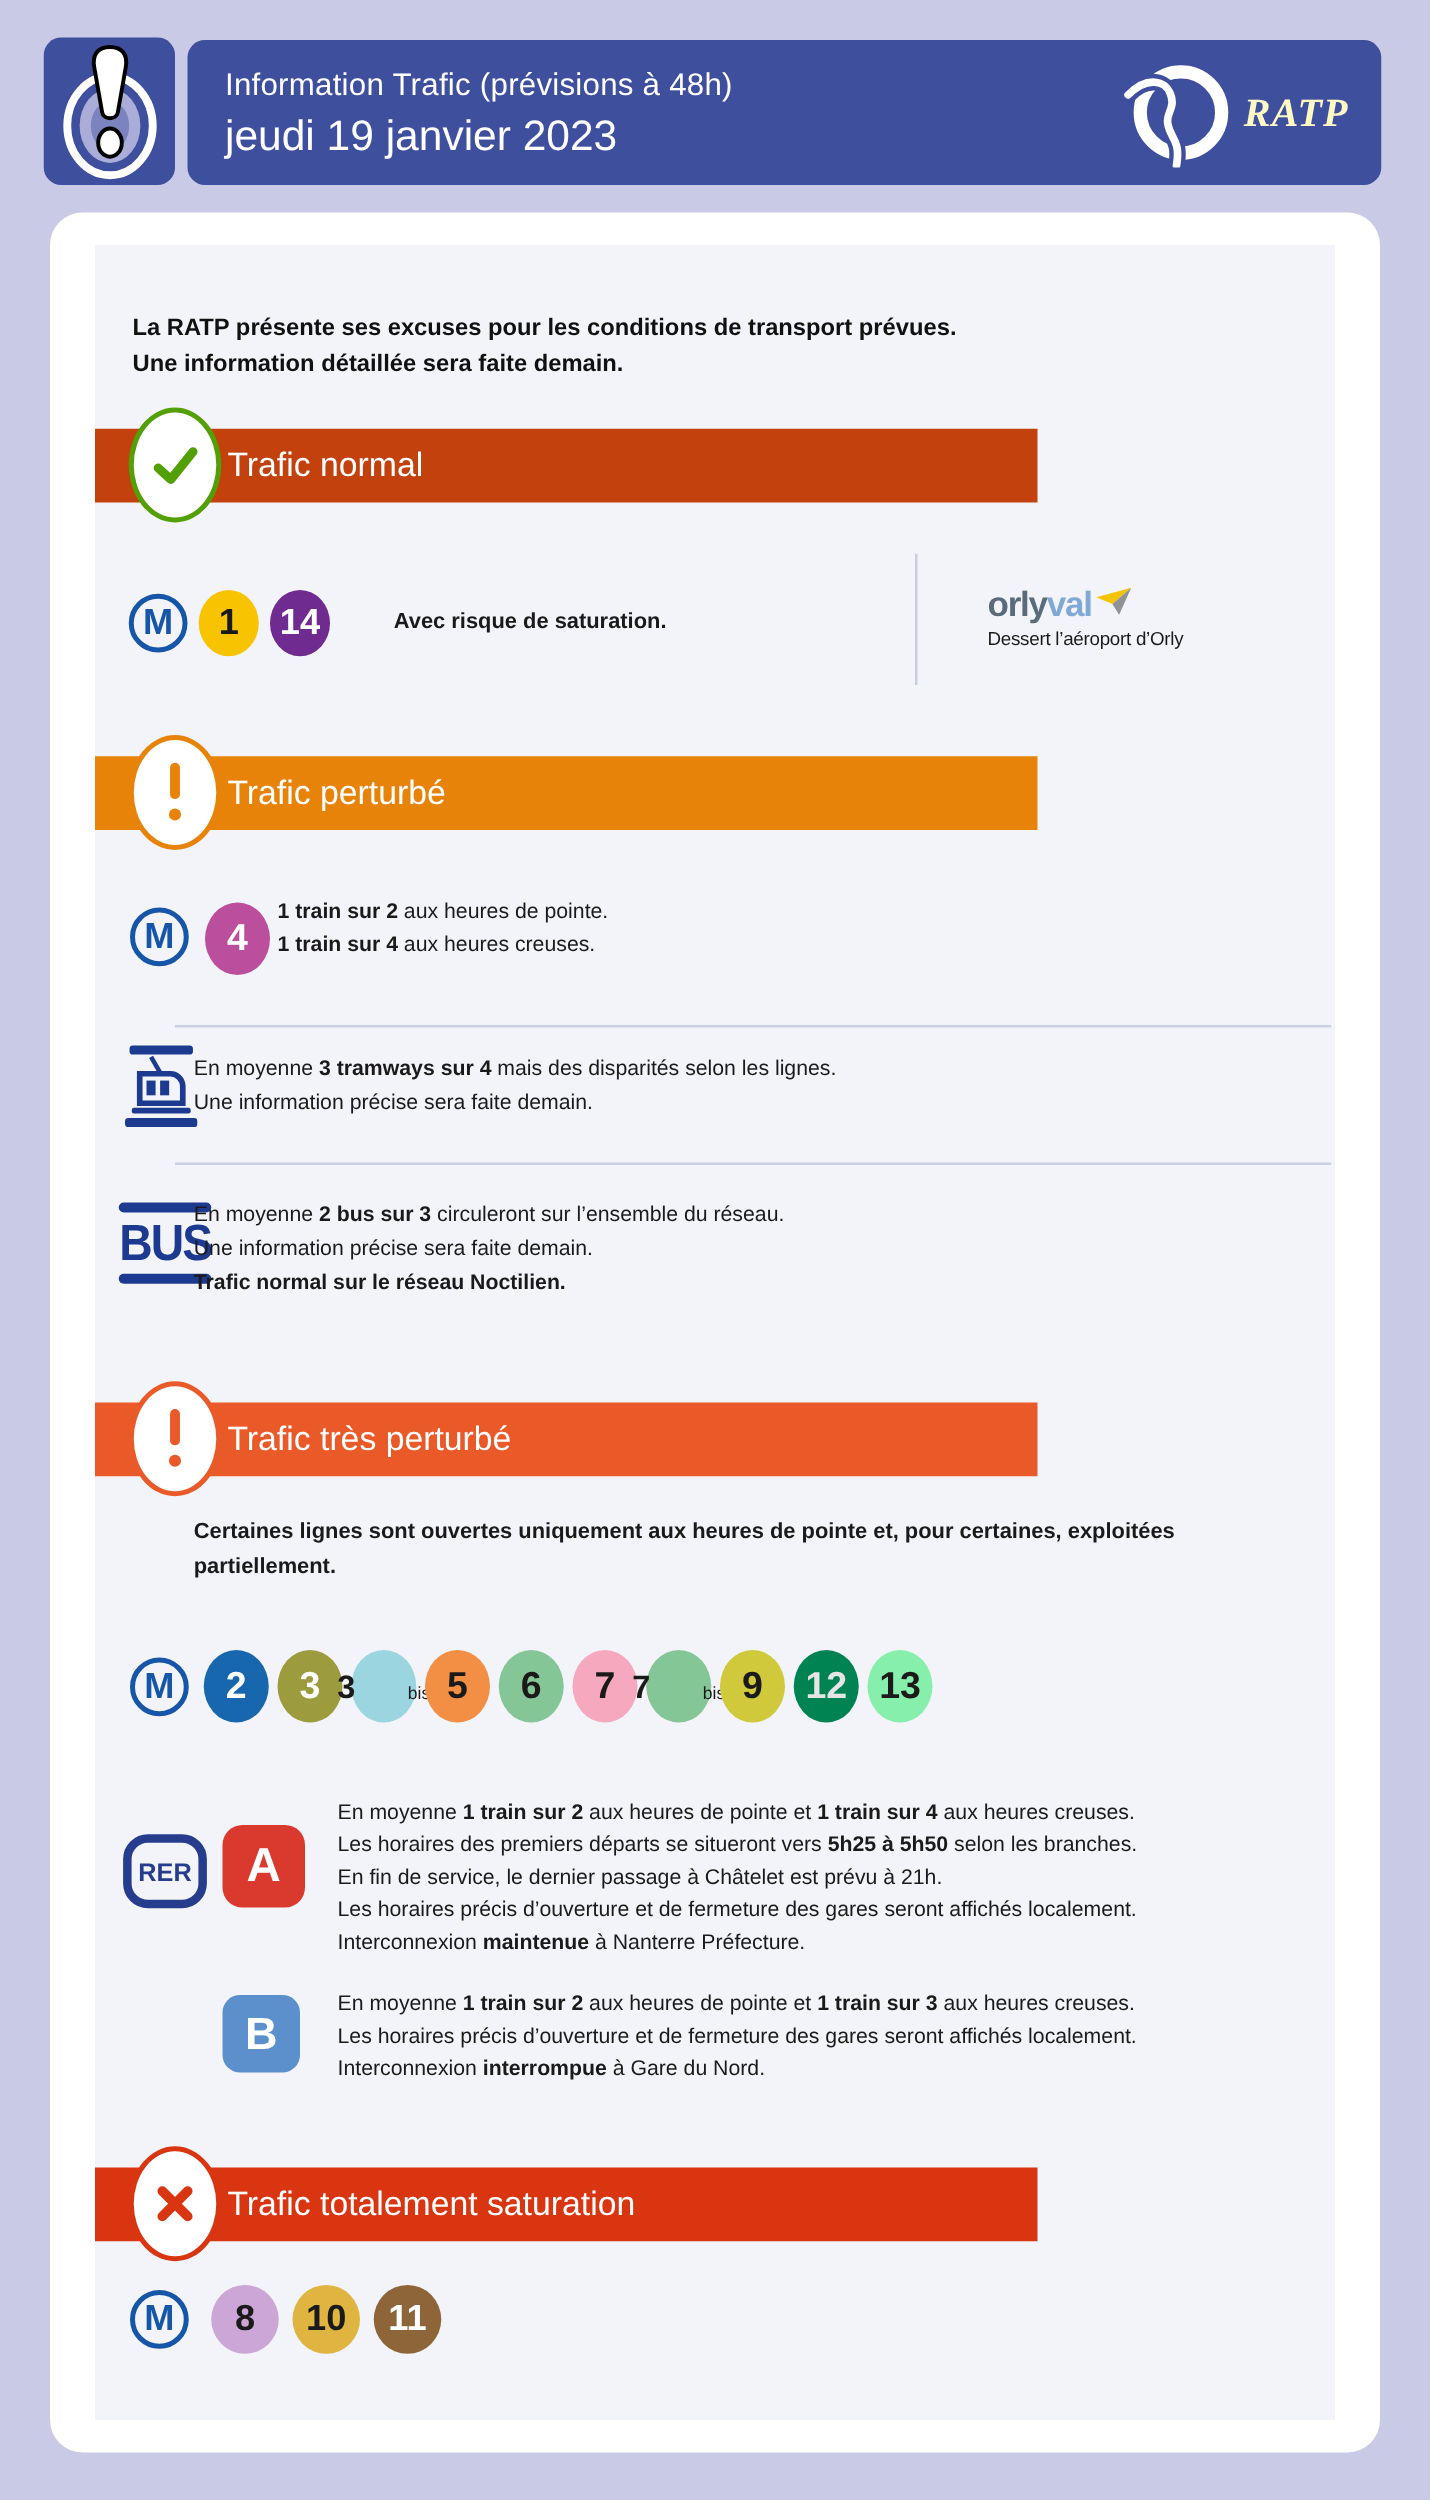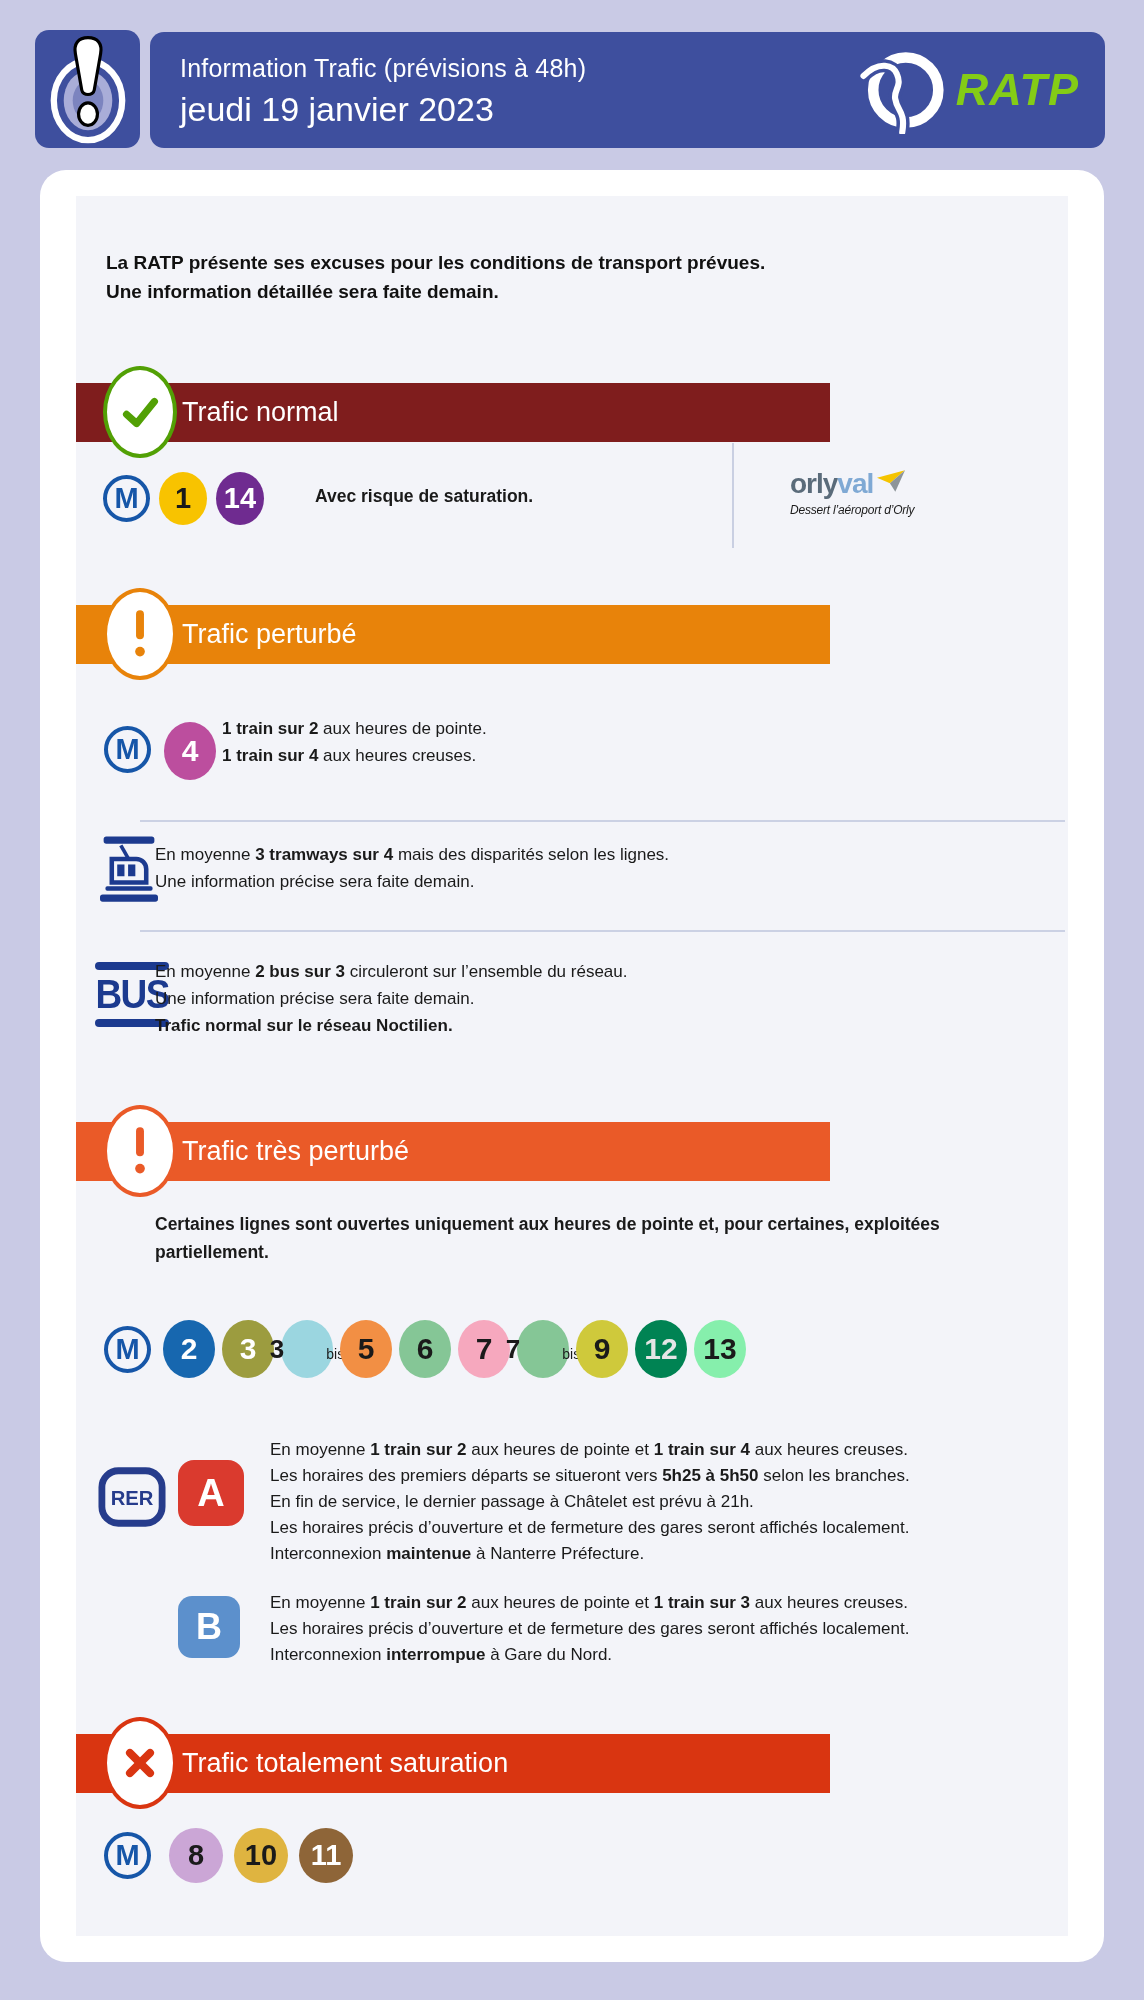--- a/index.html
+++ b/index.html
@@ -8,35 +8,35 @@
 
   
   .hdr-icon-box{position:absolute;left:35px;top:30px;width:105px;height:118px;
                 border-radius:14px;background:#3E4F9E;}
   .hdr-icon-box svg{position:absolute;left:8px;top:-6px;}
   .hdr-box{position:absolute;left:150px;top:32px;width:955px;height:116px;
            border-radius:14px;background:#3E4F9E;color:#fff;}
   .hdr-title{position:absolute;left:30px;top:22px;font-size:25px;letter-spacing:.2px;}
   .hdr-date{position:absolute;left:30px;top:58px;font-size:34px;font-weight:500;}
   .ratp-logo{position:absolute;right:26px;top:14px;display:flex;align-items:center;gap:8px;}
-  .ratp-text{font-size:45px;font-style:italic;font-weight:700;letter-spacing:1px;color:#84cc16;}
+  .ratp-text{font-size:32px;font-style:italic;font-weight:700;letter-spacing:1px;color:#fef9c3;font-family:Liberation Serif, serif;}
 
   
   .card{position:absolute;left:40px;top:170px;width:1064px;height:1792px;
         background:#fff;border-radius:26px;}
   .panel{position:absolute;left:76px;top:196px;width:992px;height:1740px;background:#F3F4F9;}
 
   .notice{position:absolute;left:106px;top:248px;font-size:19px;font-weight:700;line-height:29px;color:#111;}
 
   
   .banner{position:absolute;left:76px;width:754px;height:59px;display:flex;align-items:center;
           padding-left:106px;box-sizing:border-box;color:#fff;font-size:27px;}
   .banner .bubble{position:absolute;left:27px;top:-17px;width:74px;height:92px;border-radius:50%;
                   background:#fff;display:flex;align-items:center;justify-content:center;box-sizing:border-box;}
-  .banner-normal{top:343px;background:#7f1d1d;margin-top:40px;}
+  .banner-normal{top:343px;background:#c2410c;}
   .banner-normal .bubble{border:4px solid #52A005;}
   .banner-perturbe{top:605px;background:#E8830A;}
   .banner-perturbe .bubble{border:4px solid #E8830A;}
   .banner-tres{top:1122px;background:#EA5A28;}
   .banner-tres .bubble{border:4px solid #EA5A28;}
   .banner-interrompu{top:1734px;background:#D93511;}
   .banner-interrompu .bubble{border:4px solid #D93511;}
 
   
   .m-logo{width:47px;height:47px;border:4px solid #1656A8;border-radius:50%;color:#1656A8;
@@ -56,21 +56,21 @@
   
   .row-normal{position:absolute;left:103px;top:472px;display:flex;align-items:center;}
   .row-normal .line-badge{margin-left:9px;}
   .note-sat{position:absolute;left:315px;top:486px;font-size:17.5px;font-weight:700;}
   .div-v{position:absolute;left:732px;top:443px;width:2px;height:105px;background:#C9CFE2;}
   .orlyval{position:absolute;left:790px;top:468px;}
   .orlyval .wordmark{display:flex;align-items:center;font-size:28px;font-weight:700;letter-spacing:-1px;text-align:right;}
   .orlyval .orly{color:#5A6B7A;}
   .orlyval .val{color:#7FA9D4;}
   .orlyval .wordmark svg{margin-left:4px;margin-top:-6px;}
-  .orlyval .desc{font-size:12px;color:#1a1a1a;margin-top:3px;letter-spacing:-.2px;font-style:italic;}
+  .orlyval .desc{font-size:15px;color:#1a1a1a;margin-top:3px;letter-spacing:-.2px;}
 
   
   .m4-logo{position:absolute;left:104px;top:726px;}
   .badge-4{position:absolute;left:164px;top:722px;}
   .m4-text{position:absolute;left:222px;top:715px;}
   .div-h{position:absolute;left:140px;width:925px;height:2px;background:#CBD1E4;}
   .div-h1{top:820px;} .div-h2{top:930px;}
   .tram-icon{position:absolute;left:100px;top:836px;}
   .tram-text{position:absolute;left:155px;top:841px;}
   .bus-icon{position:absolute;left:95px;top:962px;width:74px;display:flex;flex-direction:column;align-items:flex-end;}

